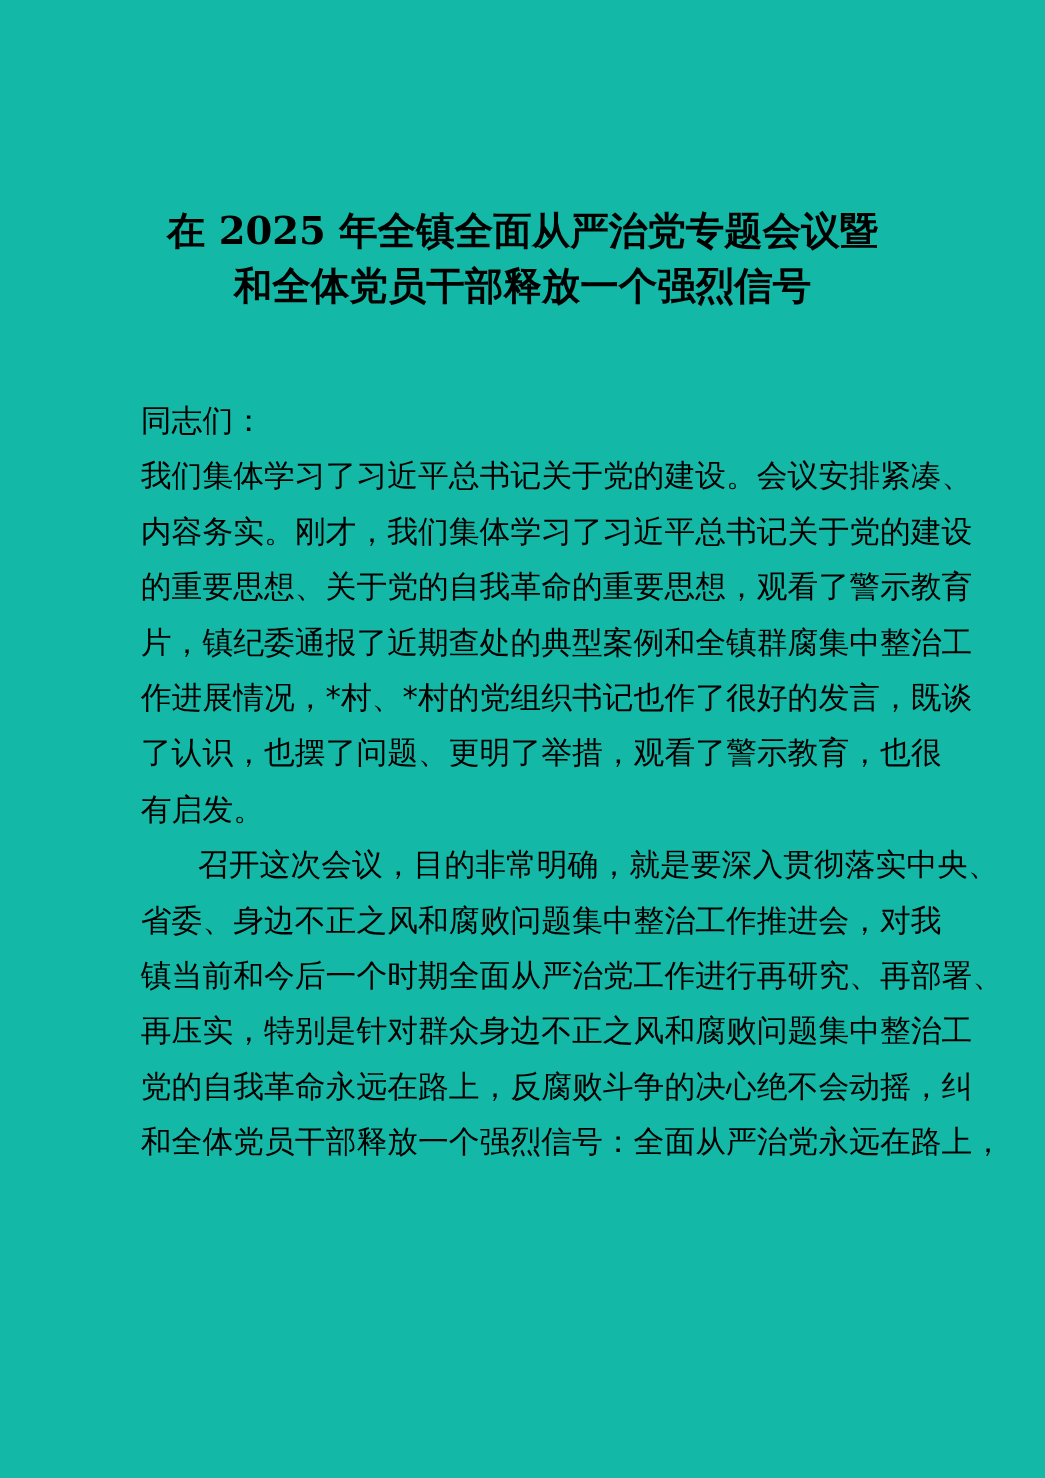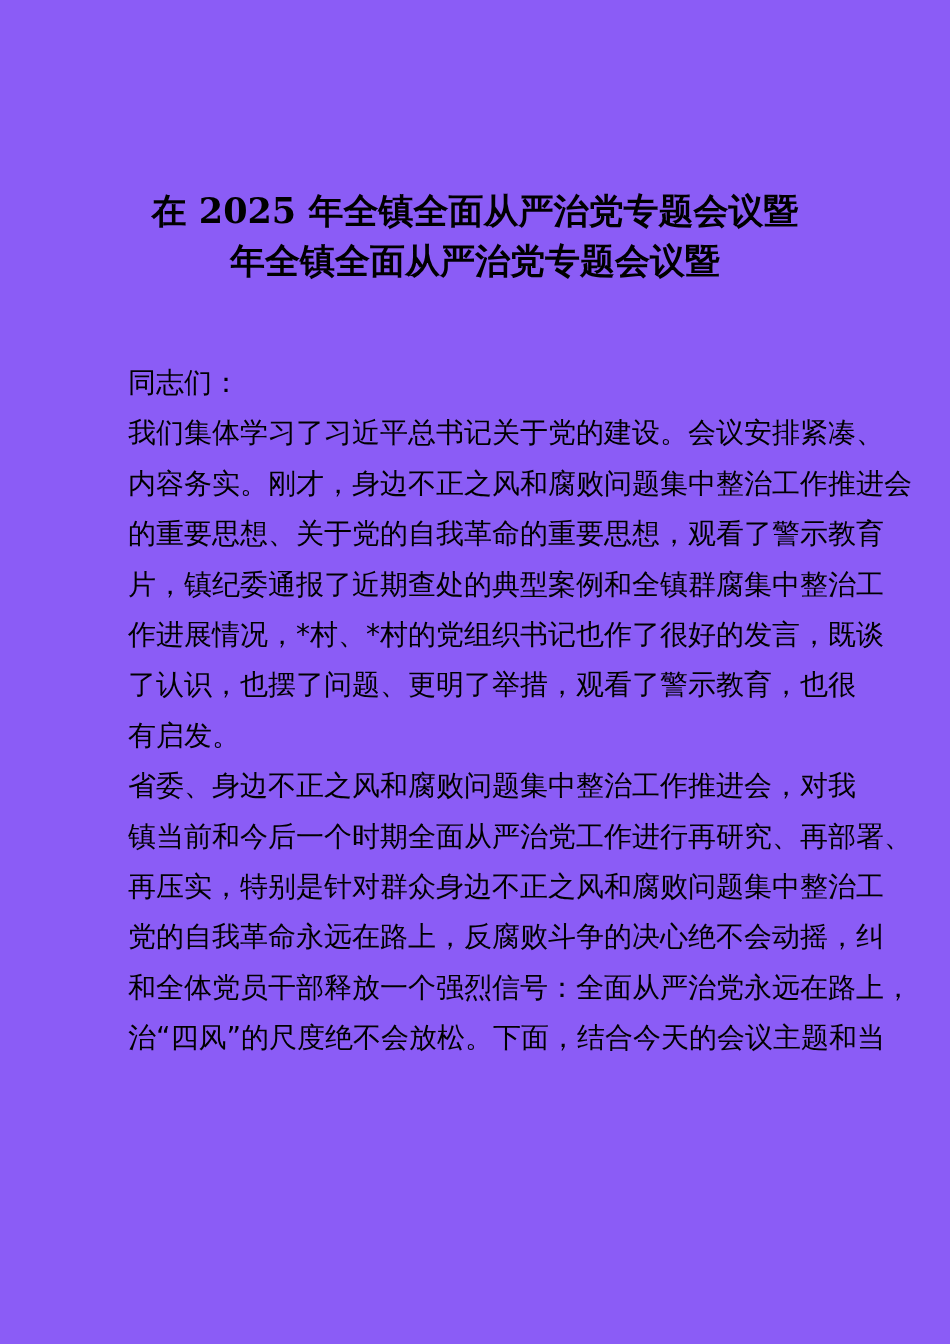--- a/index.html
+++ b/index.html
@@ -14,21 +14,21 @@
     overflow: hidden;
     color: #000000;
     font-family: "DejaVu Sans", "Liberation Sans", sans-serif;
   }
   .page {
     position: absolute;
     left: 0;
     top: 0;
     width: 950px;
     height: 1344px;
-    background: #8b5cf6;
+    background: #14b8a6;
   }
   .title {
     position: absolute;
     left: 0;
     top: 186px;
     width: 950px;
     text-align: center;
     font-family: "DejaVu Serif", "Liberation Serif", serif;
     font-weight: bold;
     font-size: 35px;
@@ -56,39 +56,39 @@
     padding-left: 52px;
   }
 </style>
 </head>
 <body>
 
 <div class="page">
 
   <h1 class="title" style="margin:0;">
     <span class="tline">在 2025 年全镇全面从严治党专题会议暨</span>
-    <span class="tline">年全镇全面从严治党专题会议暨</span>
+    <span class="tline">和全体党员干部释放一个强烈信号</span>
   </h1>
 
   <div class="body-text">
     <span class="line">同志们：</span>
 
     <div>
       <span class="line">我们集体学习了习近平总书记关于党的建设。会议安排紧凑、</span>
-      <span class="line">内容务实。刚才，身边不正之风和腐败问题集中整治工作推进会</span>
+      <span class="line">内容务实。刚才，我们集体学习了习近平总书记关于党的建设</span>
       <span class="line">的重要思想、关于党的自我革命的重要思想，观看了警示教育</span>
       <span class="line">片，镇纪委通报了近期查处的典型案例和全镇群腐集中整治工</span>
       <span class="line">作进展情况，*村、*村的党组织书记也作了很好的发言，既谈</span>
       <span class="line">了认识，也摆了问题、更明了举措，观看了警示教育，也很</span>
       <span class="line">有启发。</span>
     </div>
 
     <div>
+      <span class="line indent">召开这次会议，目的非常明确，就是要深入贯彻落实中央、</span>
       <span class="line">省委、身边不正之风和腐败问题集中整治工作推进会，对我</span>
       <span class="line">镇当前和今后一个时期全面从严治党工作进行再研究、再部署、</span>
       <span class="line">再压实，特别是针对群众身边不正之风和腐败问题集中整治工</span>
       <span class="line">党的自我革命永远在路上，反腐败斗争的决心绝不会动摇，纠</span>
       <span class="line">和全体党员干部释放一个强烈信号：全面从严治党永远在路上，</span>
-      <span class="line">治“四风”的尺度绝不会放松。下面，结合今天的会议主题和当</span>
     </div>
   </div>
 
 </div>
 
 </body></html>

